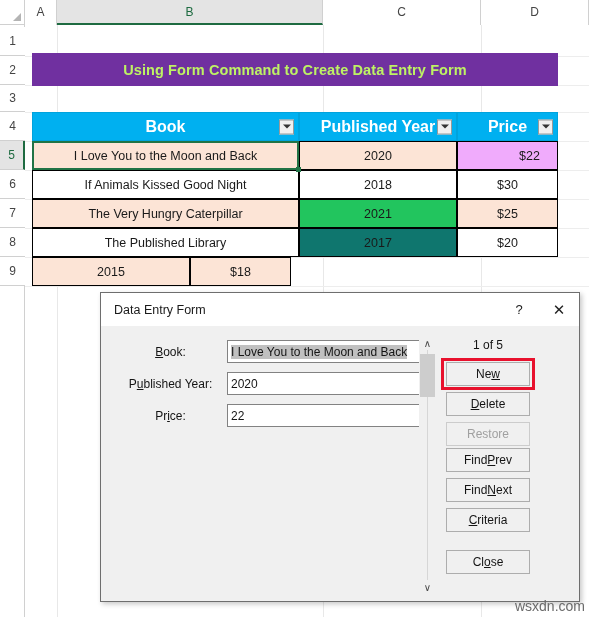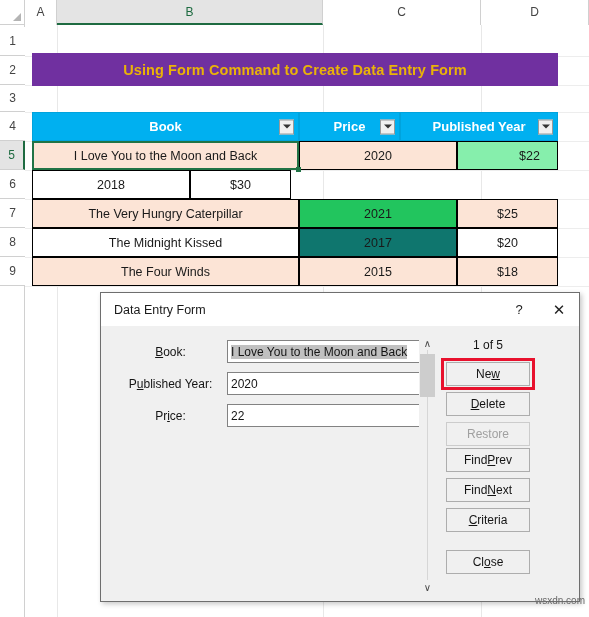--- a/index.html
+++ b/index.html
@@ -44,21 +44,21 @@
 
   
   #tbl{position:absolute;left:32px;top:112px;width:526px;}
   .trow{display:flex;}
   .tcell{box-sizing:border-box;border:1px solid #000000;height:29px;
     display:flex;align-items:center;justify-content:center;
     font-size:12.5px;color:#1a1a1a;position:relative;}
   .c-book{width:267px;}
   .c-year{width:158px;}
   .c-price{width:101px;}
-  .thead .tcell{font-weight:bold;color:#ffffff;font-size:13px;border-color:#00a3dd;}
+  .thead .tcell{font-weight:bold;color:#ffffff;font-size:16px;border-color:#00a3dd;}
   .filter-btn{position:absolute;right:4px;top:50%;transform:translateY(-50%);
     width:15px;height:15px;background:#f0f0f0;border:1px solid #9a9a9a;box-sizing:border-box;
     display:flex;align-items:center;justify-content:center;}
   .filter-btn:after{content:"";width:0;height:0;border-left:4px solid transparent;
     border-right:4px solid transparent;border-top:4px solid #333333;}
   
   .sel-cell{outline:2px solid #217346;outline-offset:-2px;z-index:3;}
   .sel-handle{position:absolute;right:-3px;bottom:-3px;width:5px;height:5px;background:#217346;z-index:4;}
 
   
@@ -99,21 +99,21 @@
     margin-top:6px;}
   .dbtn u{text-decoration:underline;}
   .dbtn.disabled{color:#a0a0a0;border-color:#cccccc;}
   .dbtn.gap{margin-top:2px;}
   .dbtn.gap2{margin-top:18px;}
   .hl-wrap{position:relative;}
   #new-highlight{position:absolute;left:-5px;top:-4px;width:94px;height:32px;
     border:3px solid #e8112d;box-sizing:border-box;pointer-events:none;}
 
   
-  #wm{position:absolute;right:4px;bottom:11px;font-size:10px;color:#6a6a6a;}
+  #wm{position:absolute;right:4px;bottom:3px;font-size:14px;color:#6a6a6a;}
 </style>
 </head>
 <body>
 
 <div id="sheet">
 
   <div id="grid">
       <div class="gridline-v" style="left: 32px;"></div>
       <div class="gridline-v" style="left: 298px;"></div>
       <div class="gridline-v" style="left: 456px;"></div>
@@ -141,83 +141,83 @@
       <div class="rowh" style="top: 31px; height: 29px; line-height: 29px;">2</div>
       <div class="rowh" style="top: 60px; height: 27px; line-height: 27px;">3</div>
       <div class="rowh" style="top: 87px; height: 29px; line-height: 29px;">4</div>
       <div class="rowh active" style="top: 116px; height: 29px; line-height: 29px;">5</div>
       <div class="rowh" style="top: 145px; height: 29px; line-height: 29px;">6</div>
       <div class="rowh" style="top: 174px; height: 29px; line-height: 29px;">7</div>
       <div class="rowh" style="top: 203px; height: 29px; line-height: 29px;">8</div>
       <div class="rowh" style="top: 232px; height: 29px; line-height: 29px;">9</div>
     </div>
 
-  <div id="banner" style="background: rgb(112, 48, 160); color: #eab308;">Using Form Command to Create Data Entry Form</div>
+  <div id="banner" style="background: rgb(112, 48, 160); color: #bef264;">Using Form Command to Create Data Entry Form</div>
 
   <div id="tbl">
       <div class="trow thead">
         <div class="tcell c-book" style="background: rgb(0, 176, 240);">
           <span>Book</span>
           <div class="filter-btn"></div>
         </div>
+        <div class="tcell c-year" style="background: rgb(0, 176, 240);">
+          <span>Published Year</span>
+          <div class="filter-btn"></div>
+        </div>
         <div class="tcell c-price" style="background: rgb(0, 176, 240);">
           <span>Price</span>
           <div class="filter-btn"></div>
         </div>
-        <div class="tcell c-year" style="background: rgb(0, 176, 240);">
-          <span>Published Year</span>
-          <div class="filter-btn"></div>
-        </div>
       </div>
       <div class="trow">
         <div class="tcell c-book sel-cell" style="background: rgb(252, 228, 214);">
           <div class="sel-handle"></div>
           <span>I Love You to the Moon and Back</span>
         </div>
         <div class="tcell c-year" style="background: rgb(252, 228, 214);">
           <span>2020</span>
         </div>
-        <div class="tcell c-price" style="background: #86efac; padding-left: 44px;">
+        <div class="tcell c-price" style="background: #f0abfc; padding-left: 44px;">
           <span>$22</span>
         </div>
       </div>
       <div class="trow">
+        <div class="tcell c-book" style="background: rgb(255, 255, 255);">
+          <span>If Animals Kissed Good Night</span>
+        </div>
         <div class="tcell c-year" style="background: rgb(255, 255, 255);">
           <span>2018</span>
         </div>
         <div class="tcell c-price" style="background: rgb(255, 255, 255);">
           <span>$30</span>
         </div>
       </div>
       <div class="trow">
         <div class="tcell c-book" style="background: rgb(252, 228, 214);">
           <span>The Very Hungry Caterpillar</span>
         </div>
         <div class="tcell c-year" style="background: #22c55e;">
           <span>2021</span>
         </div>
         <div class="tcell c-price" style="background: rgb(252, 228, 214);">
           <span>$25</span>
         </div>
       </div>
       <div class="trow">
         <div class="tcell c-book" style="background: rgb(255, 255, 255);">
-          <span>The Midnight Kissed</span>
+          <span>The Published Library</span>
         </div>
         <div class="tcell c-year" style="background: #0f766e;">
           <span>2017</span>
         </div>
         <div class="tcell c-price" style="background: rgb(255, 255, 255);">
           <span>$20</span>
         </div>
       </div>
       <div class="trow">
-        <div class="tcell c-book" style="background: rgb(252, 228, 214);">
-          <span>The Four Winds</span>
-        </div>
         <div class="tcell c-year" style="background: rgb(252, 228, 214);">
           <span>2015</span>
         </div>
         <div class="tcell c-price" style="background: rgb(252, 228, 214);">
           <span>$18</span>
         </div>
       </div>
     </div>
 
 </div>

